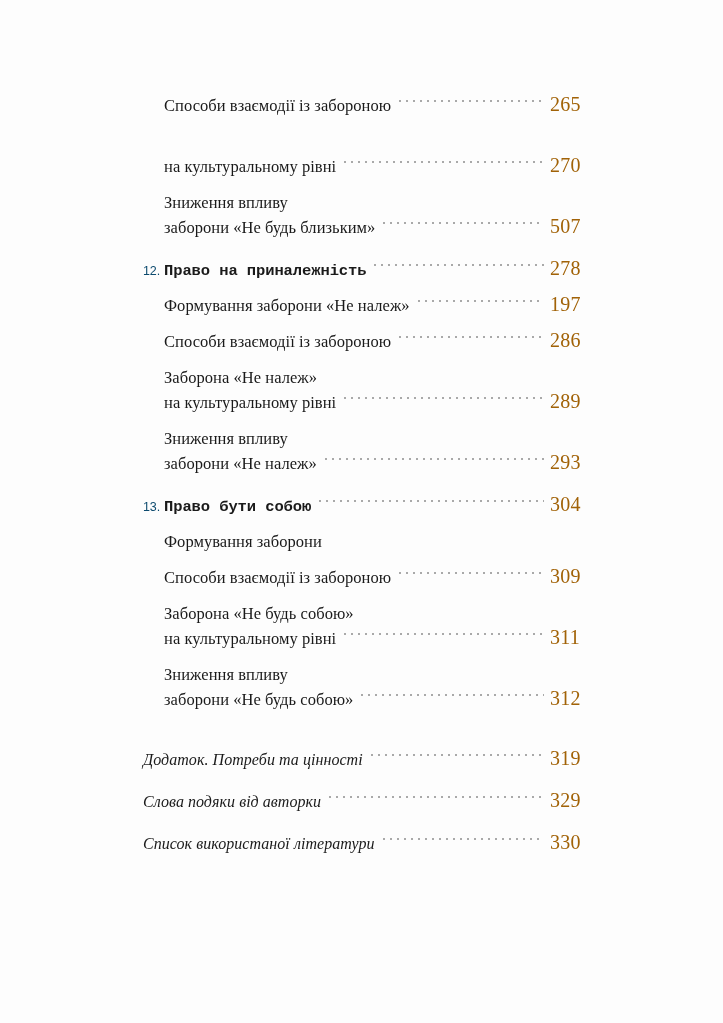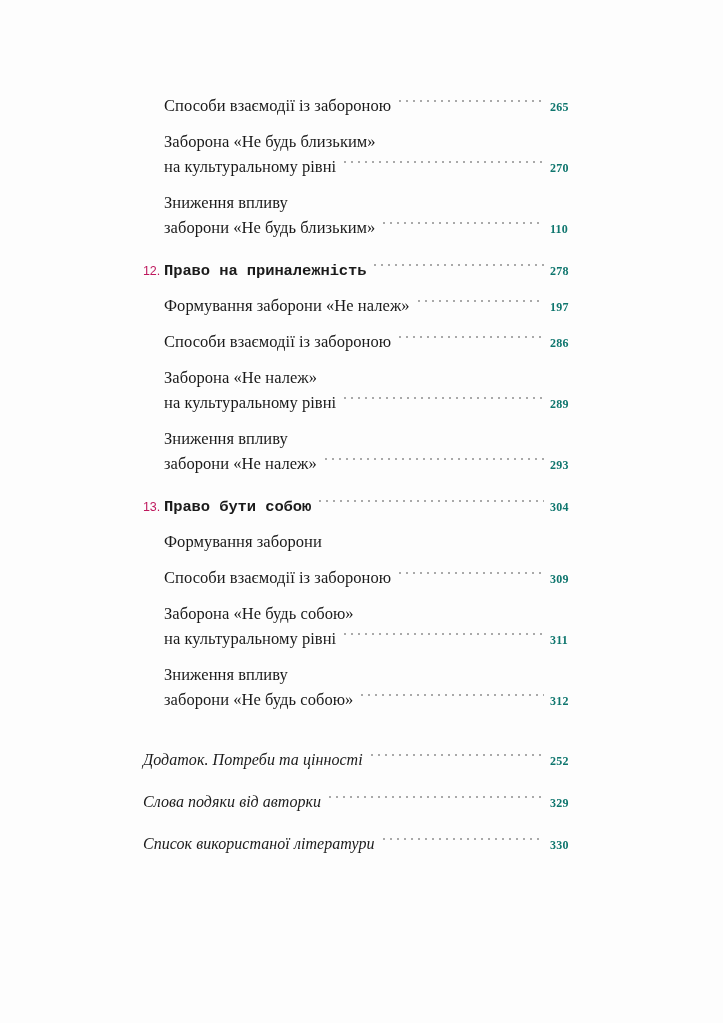--- a/index.html
+++ b/index.html
@@ -52,21 +52,21 @@
     line-height: 25px;
     white-space: nowrap;
   }
 
   .num-col {
     flex: 0 0 auto;
     width: 21px;
     font-family: "Liberation Sans", "DejaVu Sans", sans-serif;
     font-size: 12.5px;
     font-weight: 400;
-    color: #be185d;
+    color: #0c4a6e;
     letter-spacing: -0.1px;
   }
 
   .title-text {
     flex: 0 0 auto;
     font-size: 16.5px;
     letter-spacing: 0.05px;
   }
 
   .leader {
@@ -87,24 +87,24 @@
     background-image: radial-gradient(circle at 1px 1px, #a9a9a9 0.9px, transparent 1.1px);
     background-size: 7px 2px;
     background-repeat: repeat-x;
   }
   .leader.blank::after { content: none; }
 
   .page-no {
     flex: 0 0 auto;
     width: 30px;
     text-align: left;
-    font-size: 12px;
-    font-weight: 700;
+    font-size: 20px;
+    font-weight: 400;
     letter-spacing: 0.2px;
-    color: #0f766e;
+    color: #a16207;
   }
   .page-no.empty { visibility: hidden; }
 
   
   .entry.sub .num-col { visibility: hidden; }
   .entry.sub .title-text {
     font-family: "Liberation Serif", "DejaVu Serif", serif;
     font-weight: 400;
     font-size: 16.5px;
   }
@@ -141,21 +141,20 @@
               <span class="title-text">Способи взаємодії із забороною</span>
               <span class="leader"></span>
               <span class="page-no">265</span>
             </div>
           </div>
         </div>
         <div class="entry sub">
           <div class="entry-body">
             <div class="line">
               <span class="num-col"></span>
-              <span class="title-text">Заборона «Не будь близьким»</span>
               <span class="leader blank"></span>
               <span class="page-no empty"></span>
             </div>
             <div class="line">
               <span class="num-col"></span>
               <span class="title-text">на культуральному рівні</span>
               <span class="leader"></span>
               <span class="page-no">270</span>
             </div>
           </div>
@@ -165,21 +164,21 @@
             <div class="line">
               <span class="num-col"></span>
               <span class="title-text">Зниження впливу</span>
               <span class="leader blank"></span>
               <span class="page-no empty"></span>
             </div>
             <div class="line">
               <span class="num-col"></span>
               <span class="title-text">заборони «Не будь близьким»</span>
               <span class="leader"></span>
-              <span class="page-no">110</span>
+              <span class="page-no">507</span>
             </div>
           </div>
         </div>
         <div class="entry chapter">
           <div class="entry-body">
             <div class="line">
               <span class="num-col">12.</span>
               <span class="title-text">Право на приналежність</span>
               <span class="leader"></span>
               <span class="page-no">278</span>
@@ -300,21 +299,21 @@
             </div>
           </div>
         </div>
       </div>
     <div id="backmatter-entries" class="backmatter-group">
         <div class="entry backmatter">
           <div class="entry-body">
             <div class="line">
               <span class="title-text">Додаток. Потреби та цінності</span>
               <span class="leader"></span>
-              <span class="page-no">252</span>
+              <span class="page-no">319</span>
             </div>
           </div>
         </div>
         <div class="entry backmatter">
           <div class="entry-body">
             <div class="line">
               <span class="title-text">Слова подяки від авторки</span>
               <span class="leader"></span>
               <span class="page-no">329</span>
             </div>

